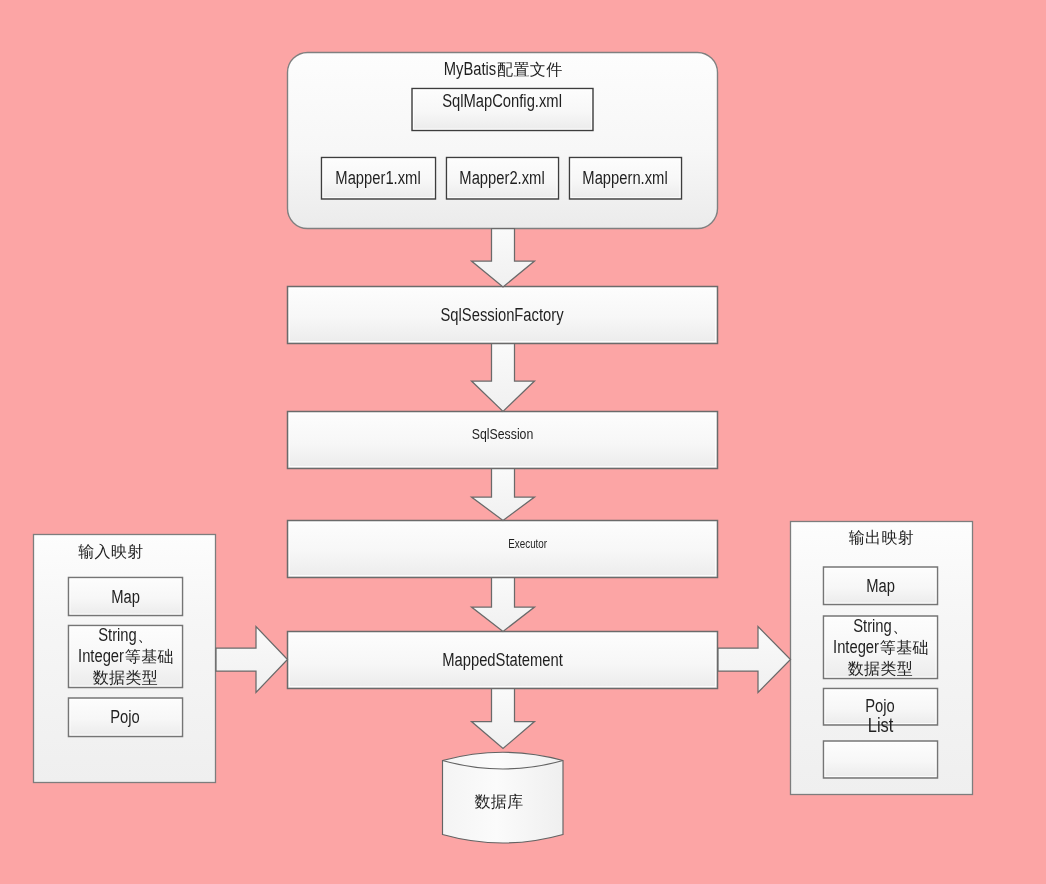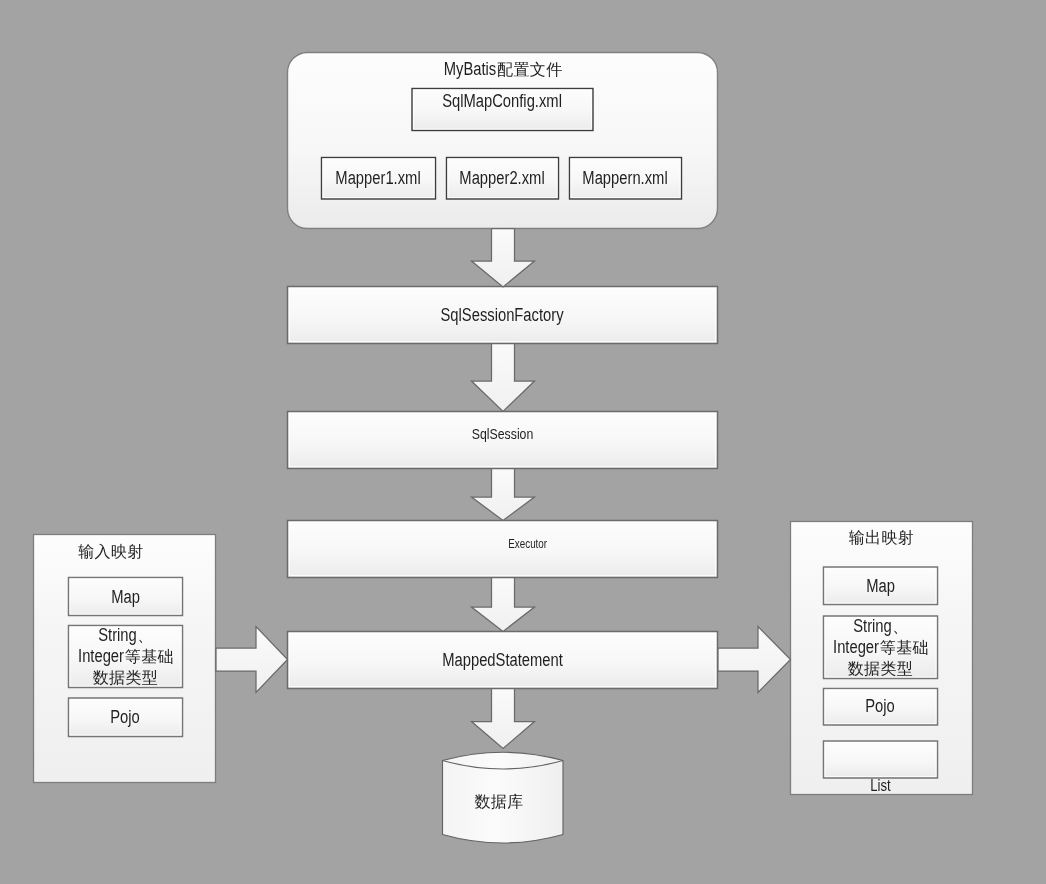--- a/index.html
+++ b/index.html
@@ -1,19 +1,19 @@
 <!DOCTYPE html>
 <html><head>
 <meta charset="utf-8">
 <title>MyBatis</title>
 <style>
   html,body{margin:0;padding:0;background:#ffffff;}
   body{width:1046px;height:884px;overflow:hidden;
        font-family:"Liberation Sans",sans-serif;color:#1f1f1f;}
-  #stage{position:relative;width:1046px;height:884px;background:#a3a3a3;}
+  #stage{position:relative;width:1046px;height:884px;background:#fca5a5;}
   svg#art{position:absolute;left:0;top:0;width:1046px;height:884px;}
   .lbl{position:absolute;display:flex;align-items:center;justify-content:center;
        text-align:center;line-height:21px;color:#1f1f1f;white-space:pre;
        pointer-events:none;-webkit-font-smoothing:antialiased;
        transform:translateZ(0);}
   .lbl .t{display:block;}
   .lbl .t i{font-style:normal;display:inline-block;transform:scaleX(0.82);
             transform-origin:center center;}
   .lbl .t b{font-style:normal;font-weight:normal;display:inline-block;
             font-family:"Liberation Serif",serif;
@@ -142,17 +142,17 @@
 
 <div class="lbl" style="left:33px;top:538px;width:156px;height:26px;font-size:18px;"><span class="t"><b>输入映射</b></span></div>
 <div class="lbl" style="left:68px;top:578px;width:115px;height:38px;font-size:18px;"><span class="t"><i style="margin-left: -2.58415px; margin-right: -2.58415px;">Map</i></span></div>
 <div class="lbl" style="left:68px;top:625px;width:115px;height:63px;font-size:18px;"><span class="t"><i style="margin-left: -3.47091px; margin-right: -3.47091px;">String</i><b>、</b><br><i style="margin-left: -4.13626px; margin-right: -4.13626px;">Integer</i><b>等基础</b><br><b>数据类型</b></span></div>
 <div class="lbl" style="left:68px;top:698px;width:115px;height:39px;font-size:18px;"><span class="t"><i style="margin-left: -2.65911px; margin-right: -2.65911px;">Pojo</i></span></div>
 
 <div class="lbl" style="left:790px;top:524px;width:183px;height:26px;font-size:18px;text-align:center;"><span class="t"><b>输出映射</b></span></div>
 <div class="lbl" style="left:823px;top:567px;width:115px;height:38px;font-size:18px;"><span class="t"><i style="margin-left: -2.58415px; margin-right: -2.58415px;">Map</i></span></div>
 <div class="lbl" style="left:823px;top:616px;width:115px;height:63px;font-size:18px;"><span class="t"><i style="margin-left: -3.47091px; margin-right: -3.47091px;">String</i><b>、</b><br><i style="margin-left: -4.13626px; margin-right: -4.13626px;">Integer</i><b>等基础</b><br><b>数据类型</b></span></div>
 <div class="lbl" style="left:823px;top:688px;width:115px;height:37px;font-size:18px;"><span class="t"><i style="margin-left: -2.65911px; margin-right: -2.65911px;">Pojo</i></span></div>
-<div class="lbl" style="left:823px;top:767px;width:115px;height:37px;font-size:16px;"><span class="t"><i style="margin-left: -2.06755px; margin-right: -2.06755px;">List</i></span></div>
+<div class="lbl" style="left:823px;top:707px;width:115px;height:37px;font-size:20px;"><span class="t"><i style="margin-left: -2.06755px; margin-right: -2.06755px;">List</i></span></div>
 
 <div class="lbl" style="left:442px;top:781px;width:114px;height:40px;font-size:18px;"><span class="t"><b>数据库</b></span></div>
 
 </div>
 
 </body></html>

